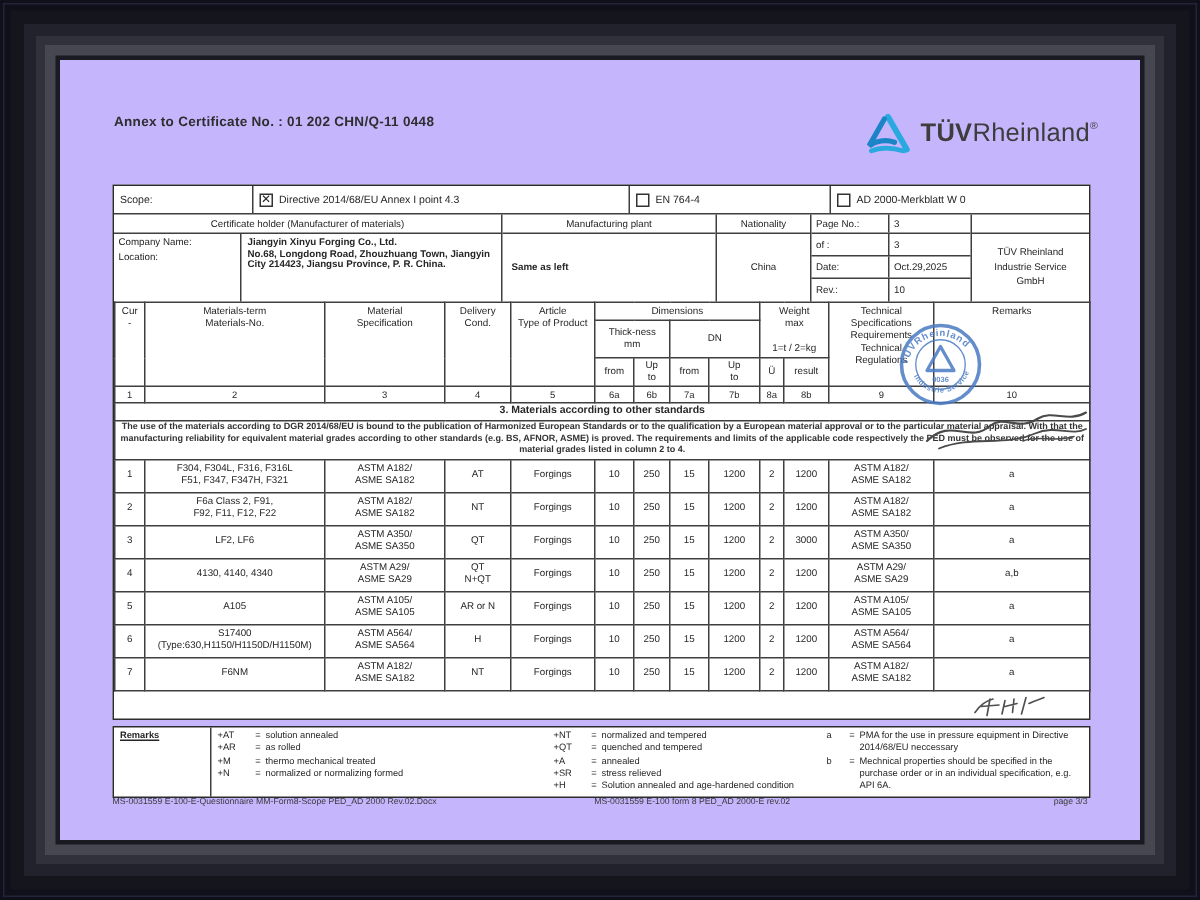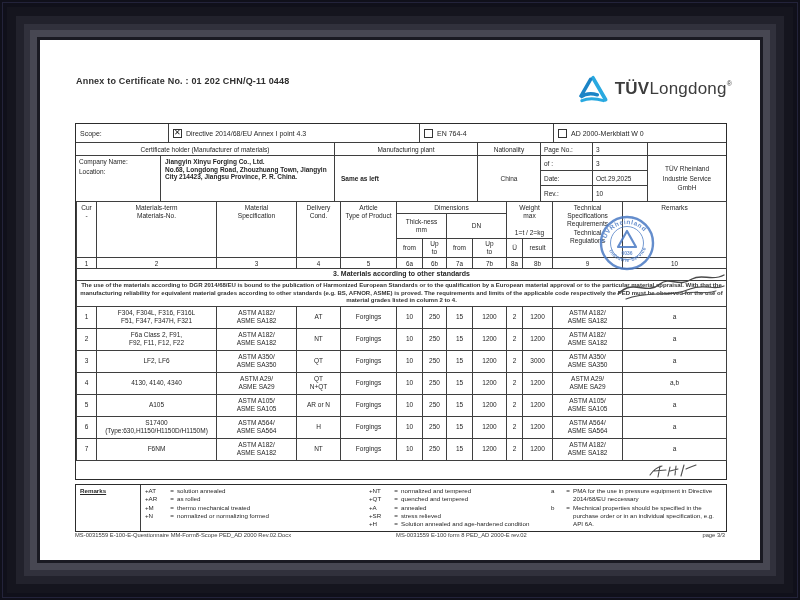--- a/index.html
+++ b/index.html
@@ -7,21 +7,21 @@
     width:800px;height:600px;overflow:hidden;
     background:#0b0b13;
     font-family:"Liberation Sans", sans-serif;
     position:relative;
   }
   
   .frame{position:absolute;inset:0;background:#10101a;}
   .frame::before{content:"";position:absolute;inset:2px;border:1px solid #23233a;}
   .doc{
     position:absolute;left:40px;top:40px;width:720px;height:520px;
-    background:#ffffff;color:#262626;
+    background:#c4b5fd;color:#262626;
     box-shadow:
       0 0 0 3px #1a1a22,
       0 0 0 10px #474752,
       0 0 0 16px #31313c,
       0 0 0 24px #22222c,
       0 0 0 33px #15151e;
   }
   
   .annex-title{position:absolute;left:36px;top:36px;font-size:9px;font-weight:bold;letter-spacing:.2px;color:#2e2e2e;}
   .logo{position:absolute;right:28px;top:34px;display:flex;align-items:center;gap:6px;}
@@ -95,21 +95,21 @@
 <div class="doc">
 
   <div class="annex-title">Annex to Certificate No. : 01 202 CHN/Q-11 0448</div>
 
   <div class="logo">
     <svg width="33" height="30" viewBox="0 0 34 31">
       <path d="M17.5 4 L30.5 26.5" fill="none" stroke="#29a9e0" stroke-width="4" stroke-linecap="round"></path>
       <path d="M15 5.5 L4.5 24 C9 20.5 16 19.5 22 21.5" fill="none" stroke="#1b84c6" stroke-width="3.6" stroke-linecap="round"></path>
       <path d="M6 27.5 C13 24.5 20 25 28.5 27.5" fill="none" stroke="#29a9e0" stroke-width="3.2" stroke-linecap="round"></path>
     </svg>
-    <div class="logo-text"><b>TÜV</b><span>Longdong</span><sup>®</sup></div>
+    <div class="logo-text"><b>TÜV</b><span>Rheinland</span><sup>®</sup></div>
   </div>
 
   <div class="main-block" style="position:absolute;">
 
     <div class="scope">
       <div class="s1">Scope:</div>
       <div class="s2">
         <span class="cb checked"></span>
         <span>Directive 2014/68/EU Annex I point 4.3</span>
       </div>

